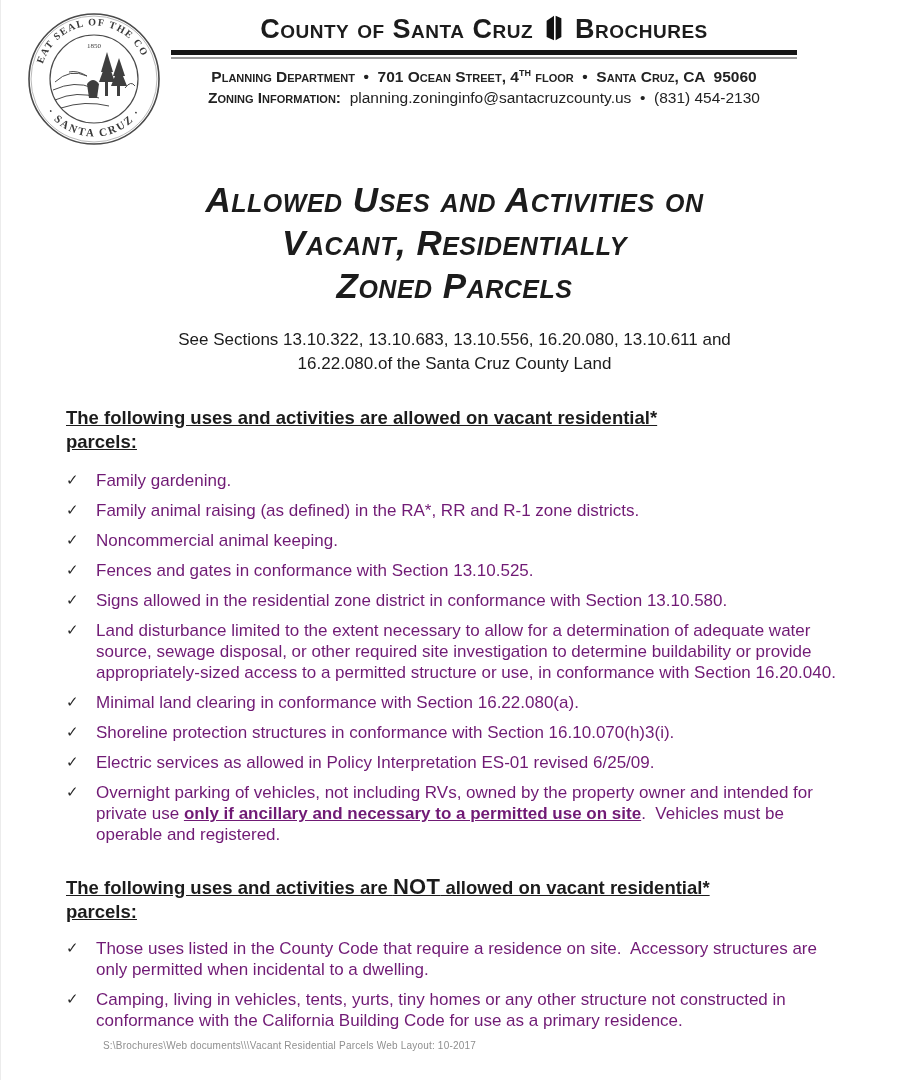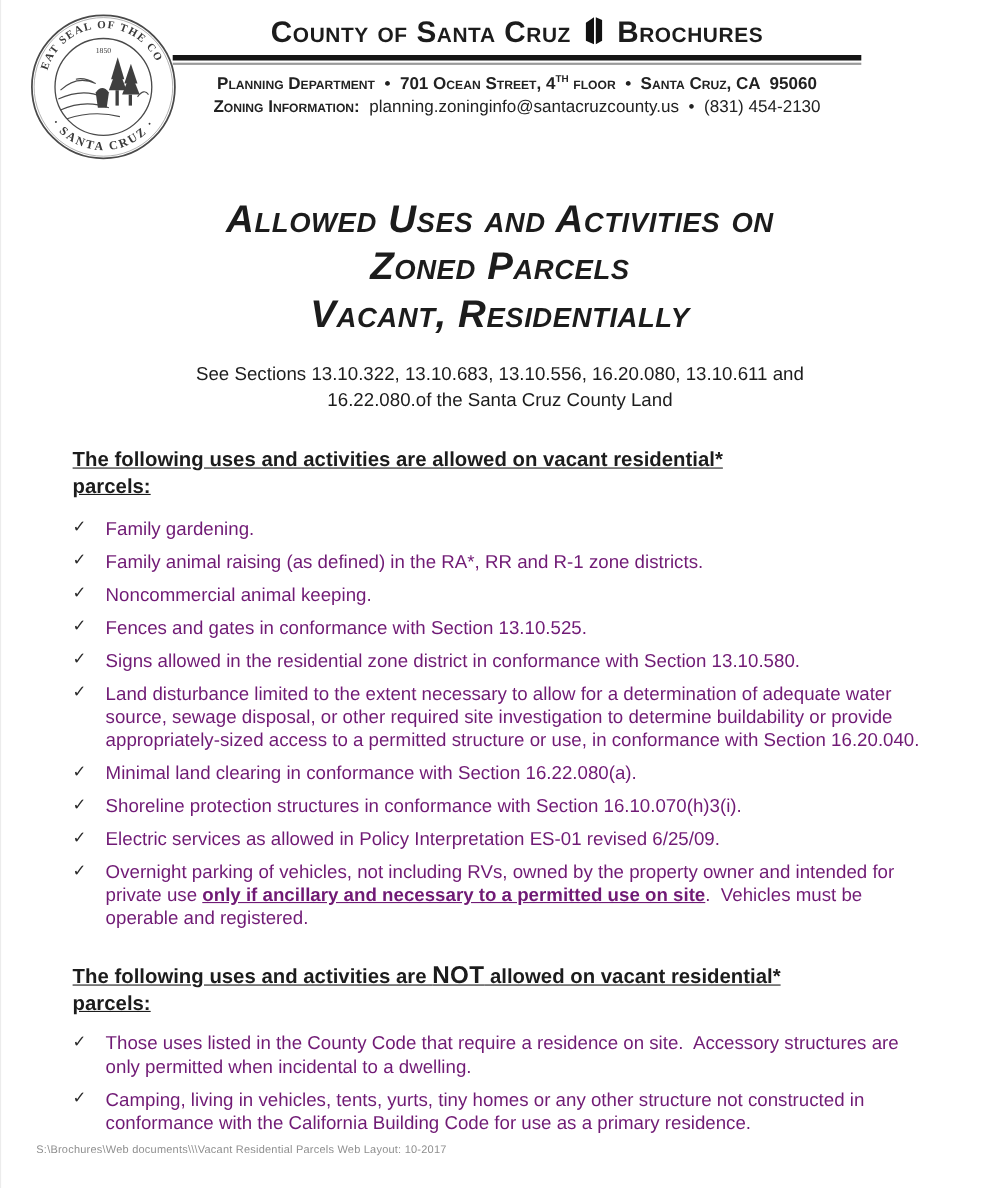--- a/index.html
+++ b/index.html
@@ -12,21 +12,21 @@
     overflow:hidden;
     box-sizing:border-box;
     border-left:1px solid #ececec;
   }
   .prewrap{white-space:pre-wrap;}
   .sc{font-variant:small-caps;}
 
   
   .hdr{position:relative;height:152px;}
   .seal{position:absolute;left:24px;top:10px;width:138px;height:138px;}
-  .hdr-right{position:absolute;left:156px;top:12px;width:626px;}
+  .hdr-right{position:absolute;left:170px;top:12px;width:626px;}
   .hdr-title{
     display:flex;align-items:center;justify-content:center;gap:12px;
     font-size:27px;font-weight:700;letter-spacing:0.5px;line-height:34px;
   }
   .book-icon{display:inline-block;width:18px;height:30px;margin-top:-2px;}
   .rule-dark{height:5px;background:#151515;margin-top:4px;}
   .rule-light{height:2px;background:#9a9a9a;margin-top:2px;}
   .contact{
     text-align:center;margin-top:7px;
     font-size:15.5px;line-height:21px;font-weight:600;color:#222;
@@ -58,21 +58,21 @@
     font-size:15px;line-height:21px;color:#2a2a2a;
     transform:translateY(-1px);
   }
   .li-text{
     flex:1;max-width:746px;
     font-size:17px;line-height:21px;color:#701a75;
   }
   .uline{text-decoration:underline;font-weight:bold;}
 
   .footer{
-    margin-top:6px;padding-left:32px;
+    margin-top:6px;padding-left:102px;
     font-size:10px;color:#8f8f8f;letter-spacing:0.2px;
   }
 
   
   .seal svg text{fill:#3a3a3a;}
 </style>
 </head>
 <body>
 
 <div class="page">
@@ -134,22 +134,22 @@
         </div>
         <div>
           <span class="sc">Zoning Information:</span><span class="plain prewrap">  planning.zoninginfo@santacruzcounty.us  •  (831) 454-2130</span>
         </div>
       </div>
     </div>
   </div>
 
   <div class="doc-title sc">
     <div>Allowed Uses and Activities on</div>
+    <div>Vacant, Residentially</div>
     <div>Zoned Parcels</div>
-    <div>Vacant, Residentially</div>
   </div>
 
   <div class="doc-subtitle">
     <div>See Sections 13.10.322, 13.10.683, 13.10.556, 16.20.080, 13.10.611 and</div>
     <div>16.22.080.of the Santa Cruz County Land</div>
   </div>
 
   <div class="body-col">
 
     <div class="sec-heading">

